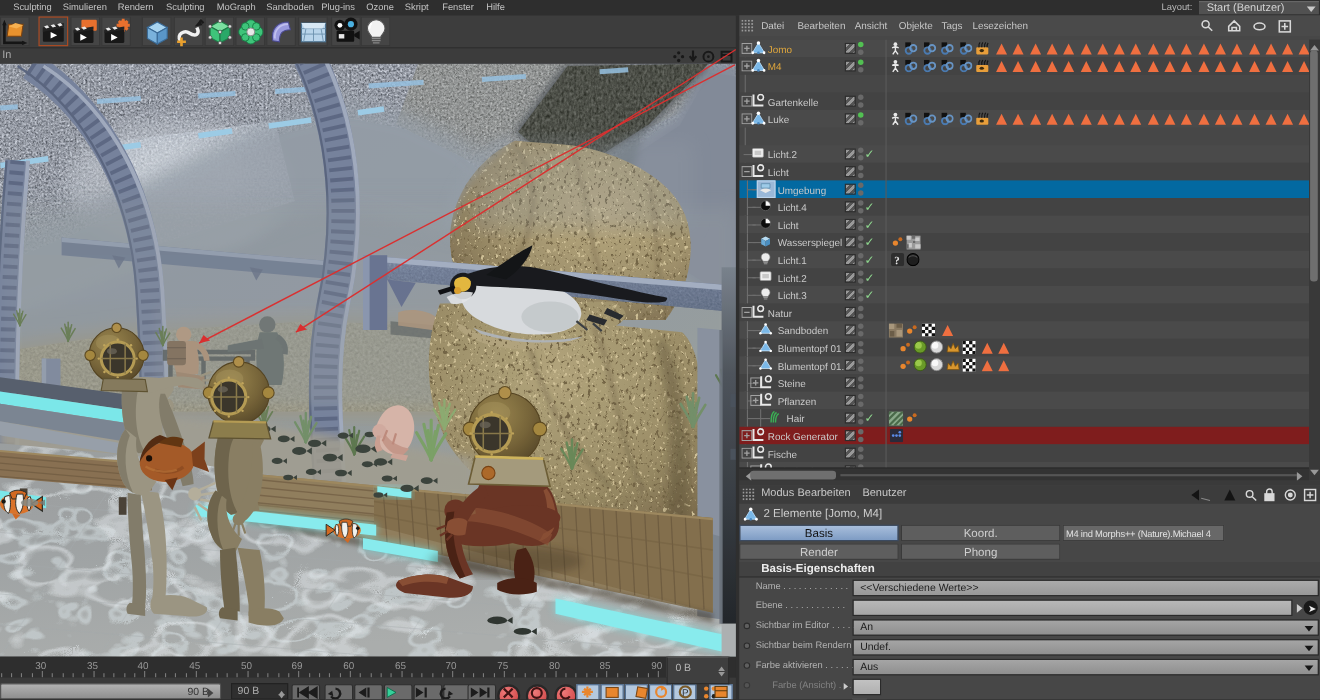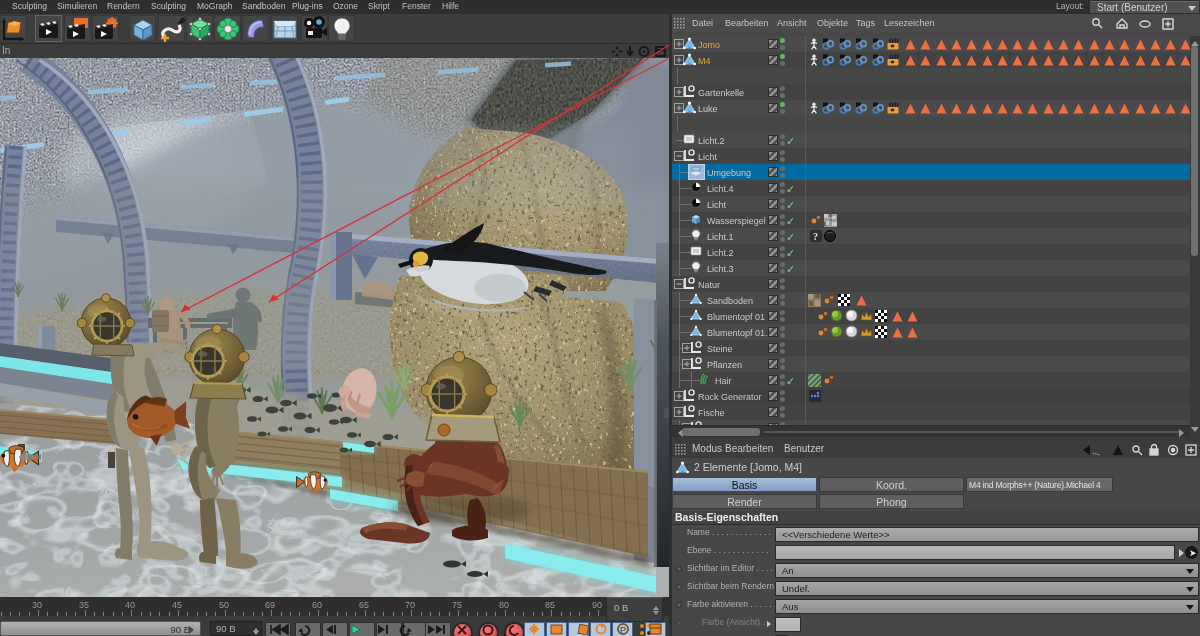--- a/index.html
+++ b/index.html
@@ -1726,21 +1726,21 @@
           <span style="position:absolute;left:114px;top:1px;color:#8fd88f;font-size:11px">✓</span>
           <span style="position:absolute;left:136px;top:0;width:384px;height:16px">
             <svg style="position:absolute;left:0px;top:2px" width="13" height="13" viewBox="0 0 13 13">
               <use href="#i-stripes"></use>
             </svg>
             <svg style="position:absolute;left:15px;top:2px" width="12" height="12" viewBox="0 0 12 12">
               <use href="#i-dots2"></use>
             </svg>
           </span>
         </div>
-        <div class="orow" style="top:352px;background:#404040">
+        <div class="orow" style="top:352px;background:#7f1d1d">
           <svg style="position:absolute;left:2px;top:3px" width="10" height="10" viewBox="0 0 10 10">
             <rect x="0.5" y="0.5" width="9" height="9" fill="none" stroke="#a2a2a2"></rect>
             <path d="M2.5 5 h5" stroke="#a2a2a2" stroke-width="1.2"></path>
             <path d="M5 2.5 v5" stroke="#a2a2a2" stroke-width="1.2"></path>
           </svg>
           <svg style="position:absolute;left:11px;top:1px" width="13" height="13" viewBox="0 0 13 13">
             <use href="#i-null"></use>
           </svg>
           <span class="oname" style="left:26px;color:#c9c9c9">Rock Generator</span>
           <span style="position:absolute;left:96px;top:3px;width:10px;height:10px;background:linear-gradient(135deg,#999 22%,#555 22%,#555 44%,#999 44%,#999 66%,#555 66%,#555 88%,#999 88%);border:1px solid #2d2d2d"></span>
@@ -1838,21 +1838,21 @@
           </svg>
 <span style="position:absolute;left:22px">2 Elemente [Jomo, M4]</span>
         </div>
         <div style="position:absolute;left:0;top:36px;width:528px;height:33px;font-size:10.5px">
 <span style="position:absolute;left:0;top:0;width:145px;height:15px;background:linear-gradient(#a8bedb,#7e9cc4);color:#111;text-align:center;line-height:15px;border:1px solid #3a4a62">Basis</span>
 <span style="position:absolute;left:147px;top:0;width:145px;height:15px;background:#5e5e5e;color:#cfcfcf;text-align:center;line-height:15px;border:1px solid #3a3a3a">Koord.</span>
 <span style="position:absolute;left:294px;top:0;width:147px;height:15px;background:#686868;color:#e2e2e2;line-height:15px;border:1px solid #3a3a3a;font-size:8.5px;white-space:nowrap;overflow:hidden;padding-left:2px;letter-spacing:-0.2px">M4 ind Morphs++ (Nature).Michael 4</span>
 <span style="position:absolute;left:0;top:17px;width:145px;height:15px;background:#5e5e5e;color:#cfcfcf;text-align:center;line-height:15px;border:1px solid #3a3a3a">Render</span>
 <span style="position:absolute;left:147px;top:17px;width:145px;height:15px;background:#5e5e5e;color:#cfcfcf;text-align:center;line-height:15px;border:1px solid #3a3a3a">Phong</span>
 </div>
-        <div style="position:absolute;left:0;top:70px;width:528px;height:14px;background:#424242;border-bottom:1px solid #2e2e2e;color:#ececec;font-size:10.5px;font-weight:bold;line-height:13px"><span style="padding-left:3px">Basis-Eigenschaften</span></div>
+        <div style="position:absolute;left:0;top:70px;width:528px;height:14px;background:#424242;border-bottom:1px solid #2e2e2e;color:#ececec;font-size:10.5px;font-weight:bold;line-height:13px"><span style="padding-left:20px">Basis-Eigenschaften</span></div>
         <div style="position:absolute;left:0;top:84px;width:528px;height:111px;overflow:hidden">
           <span class="amlabel" style="left:15px;top:2px;">Name&nbsp;. . . . . . . . . . . . . </span>
           <span class="fld" style="top:2px;width:424px;background:linear-gradient(#ababab,#989898);border:1px solid #2a2a2a;padding-left:6px">&lt;&lt;Verschiedene Werte&gt;&gt;</span>
           <span class="amlabel" style="left:15px;top:20px;">Ebene&nbsp;. . . . . . . . . . . . </span>
           <span class="fld" style="top:20px;width:400px;background:linear-gradient(#b8b8b8,#a5a5a5);border:1px solid #2a2a2a"></span>
           <b style="position:absolute;left:507px;top:24px;border:4px solid transparent;border-left:5px solid #ccc"></b>
           <span style="position:absolute;left:513px;top:21px;width:13px;height:13px;border-radius:50%;background:#181818"></span>
           <span style="position:absolute;left:517px;top:23px;color:#eee;font-size:9px">➤</span>
           <i class="bullet" style="top:41px"></i>
           <span class="amlabel" style="left:15px;top:38px;">Sichtbar im Editor&nbsp;. . . . . </span>

